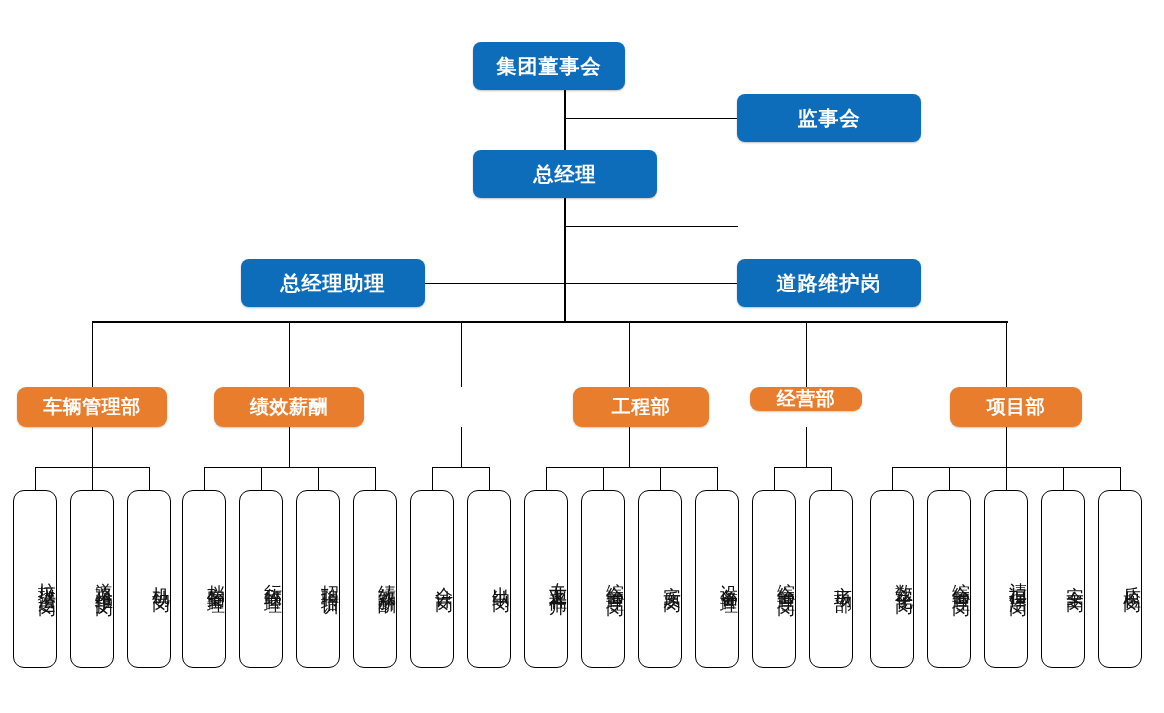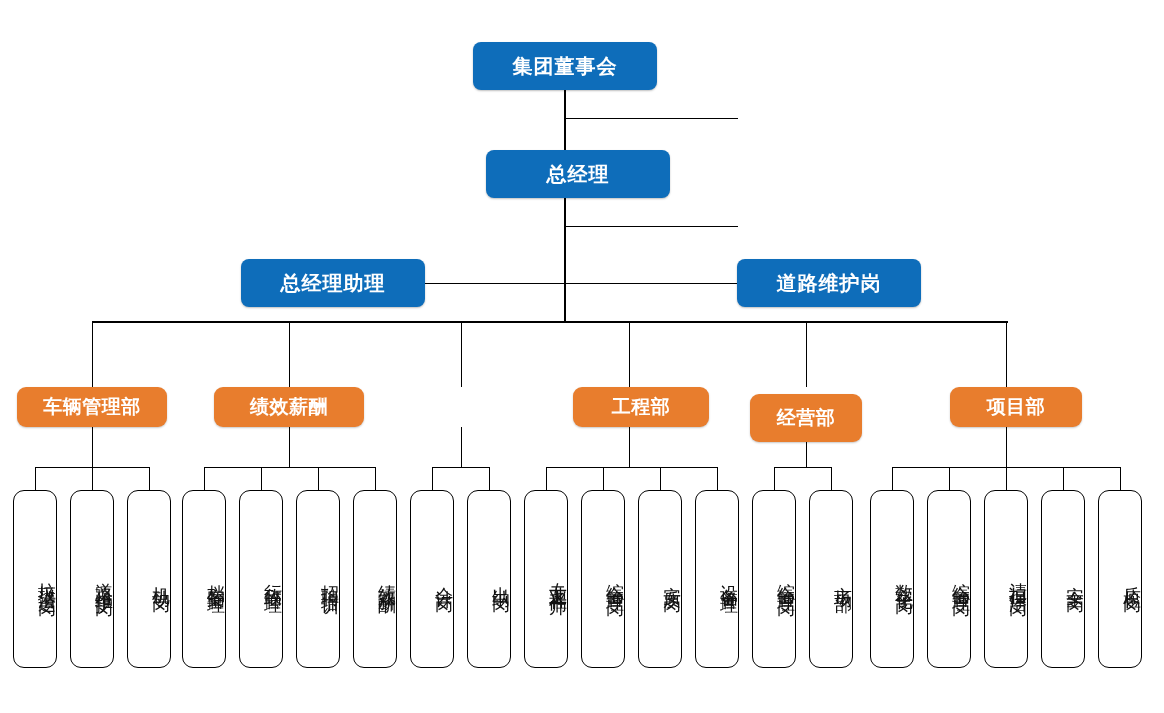--- a/index.html
+++ b/index.html
@@ -130,38 +130,39 @@
   <div class="ln v" style="left:831px; top:467px; height:23px;"></div>
 
   <div class="ln v" style="left:1006px; top:427px; height:40px;"></div>
   <div class="ln h" style="left:892px; top:467px; width:228px;"></div>
   <div class="ln v" style="left:892px;  top:467px; height:23px;"></div>
   <div class="ln v" style="left:949px;  top:467px; height:23px;"></div>
   <div class="ln v" style="left:1006px; top:467px; height:23px;"></div>
   <div class="ln v" style="left:1063px; top:467px; height:23px;"></div>
   <div class="ln v" style="left:1120px; top:467px; height:23px;"></div>
 
-  <div class="node blue" style="left:473px; top:42px; width:184px; height:48px;">集团董事会</div>
+  <div class="node blue" style="left:473px; top:42px; width:152px; height:48px;">集团董事会</div>
 
+  <div class="node blue" style="left:737px; top:94px; width:184px; height:48px;">监事会</div>
 
-  <div class="node blue" style="left:473px; top:150px; width:184px; height:48px;margin-left:13px;">总经理</div>
+  <div class="node blue" style="left:473px; top:150px; width:184px; height:48px;">总经理</div>
 
 
   <div class="node blue" style="left:737px; top:259px; width:184px; height:48px;">道路维护岗</div>
 
   <div class="node orange" style="left:17px; top:387px; width:150px; height:40px;">车辆管理部</div>
 
   <div class="node blue" style="left:241px; top:259px; width:184px; height:48px;">总经理助理</div>
 
   <div class="node orange" style="left:214px; top:387px; width:150px; height:40px;">绩效薪酬</div>
 
 
   <div class="node orange" style="left:573px; top:387px; width:136px; height:40px;">工程部</div>
 
-  <div class="node orange" style="left:750px; top:387px; width:112px; height:48px;margin-top:7px;">经营部</div>
+  <div class="node orange" style="left:750px; top:387px; width:112px; height:24px;">经营部</div>
 
   <div class="node orange" style="left:950px; top:387px; width:132px; height:40px;">项目部</div>
 
   <div class="node leaf" style="left:13px; top:490px; width:44px; height:178px;">垃圾清运岗</div>
   <div class="node leaf" style="left:70px; top:490px; width:44px; height:178px;">道路维护岗</div>
   <div class="node leaf" style="left:127px; top:490px; width:44px; height:178px;">机动岗</div>
 
   <div class="node leaf" style="left:182px; top:490px; width:44px; height:178px;">档案管理</div>
   <div class="node leaf" style="left:239px; top:490px; width:44px; height:178px;">行政管理</div>
   <div class="node leaf" style="left:296px; top:490px; width:44px; height:178px;">招聘培训</div>

